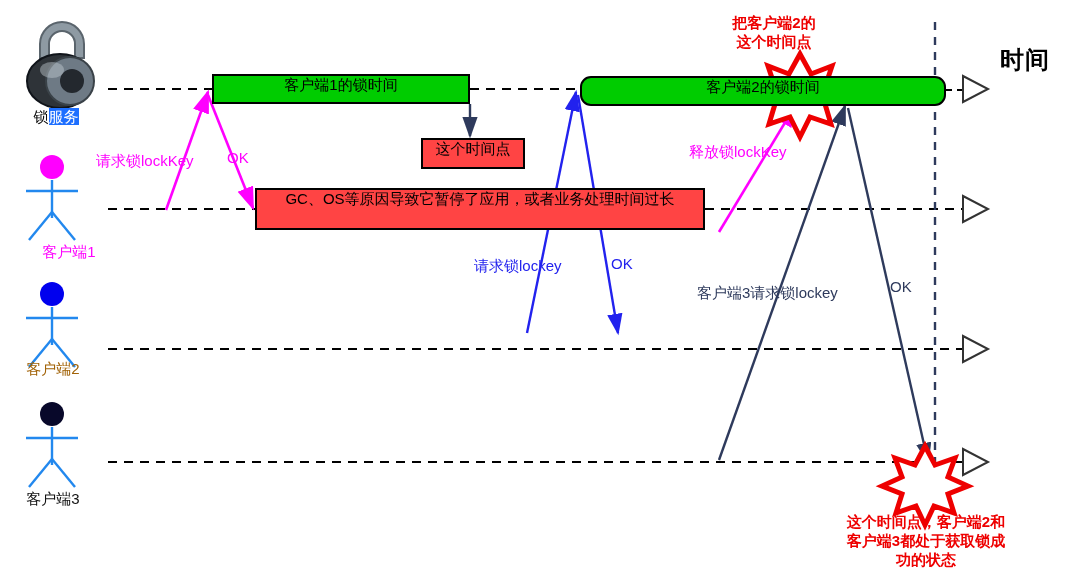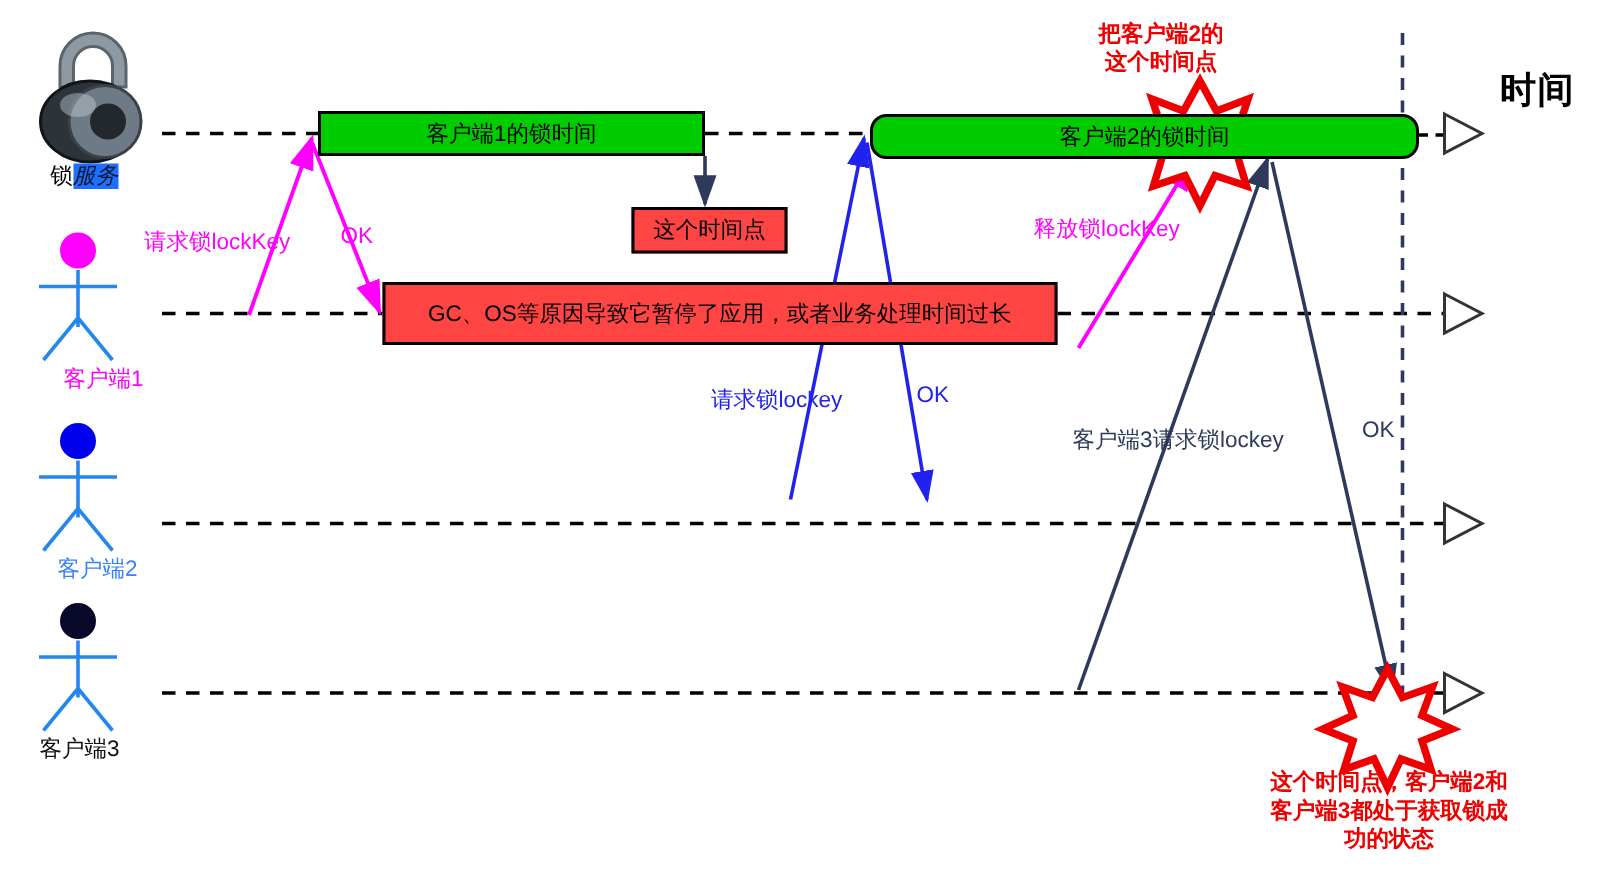--- a/index.html
+++ b/index.html
@@ -1,32 +1,32 @@
 <!DOCTYPE html>
 <html><head>
 <meta charset="utf-8">
 <style>
   html,body{margin:0;padding:0;background:#ffffff;}
   body{width:1080px;height:588px;position:relative;overflow:hidden;
        font-family:"Liberation Sans","DejaVu Sans",sans-serif;}
   #stage{position:absolute;left:0;top:0;width:1080px;height:588px;}
   svg.layer{position:absolute;left:0;top:0;width:1080px;height:588px;overflow:visible;}
   .abs{position:absolute;}
-  .bar{box-sizing:border-box;border:2px solid #000;display:flex;align-items:center;
+  .bar{box-sizing:border-box;border:2px solid #000;display:flex;
        justify-content:center;text-align:center;}
   .bar-green{background:#00CC00;color:#000;font-size:15px;}
   .bar-red{background:#FF4444;color:#000;font-size:15px;}
   .lbl{white-space:nowrap;font-size:15px;}
   .lbl-magenta{color:#FF00FF;}
   .lbl-blue{color:#2222EE;}
-  .lbl-navy{color:#2E3A5C;margin-left:18px;}
+  .lbl-navy{color:#2E3A5C;}
   .note-red{color:#EE0000;font-weight:bold;font-size:15px;line-height:1.25;text-align:center;}
   .actor-label{font-size:15px;text-align:center;white-space:nowrap;}
   .time-label{font-size:24px;font-weight:bold;color:#000;letter-spacing:1px;}
-  .sel{background:#1E6FFF;color:#0f172a;font-style:italic;}
+  .sel{background:#1E6FFF;color:#ffffff;}
 </style>
 </head>
 <body>
 
 <div id="stage">
 
   <svg class="layer" viewBox="0 0 1080 588">
     <defs>
       <marker id="ah-magenta" markerWidth="10" markerHeight="10" refX="8" refY="3.2" orient="auto">
         <path d="M0,0 L9,3.2 L0,6.4 z" fill="#FF00FF"></path>
@@ -153,18 +153,18 @@
   <div class="abs note-red" style="left:828px;top:513px;width:196px;">
     <div>这个时间点，客户端2和</div>
     <div>客户端3都处于获取锁成</div>
     <div>功的状态</div>
   </div>
 
   <div class="abs actor-label" style="left:0px;top:108px;width:112px;color:#000;">
     <span>锁</span><span class="sel">服务</span>
   </div>
   <div class="abs actor-label" style="left:16px;top:243px;width:106px;color:#FF00FF;">客户端1</div>
-  <div class="abs actor-label" style="left:0px;top:370px;width:106px;color:#3b82f6;margin-left:12px;">客户端2</div>
+  <div class="abs actor-label" style="left:0px;top:360px;width:106px;color:#a16207;">客户端2</div>
   <div class="abs actor-label" style="left:0px;top:490px;width:106px;color:#111;">客户端3</div>
 
   <div class="abs time-label" style="left:1000px;top:44px;">时间</div>
 
 </div>
 
 </body></html>

